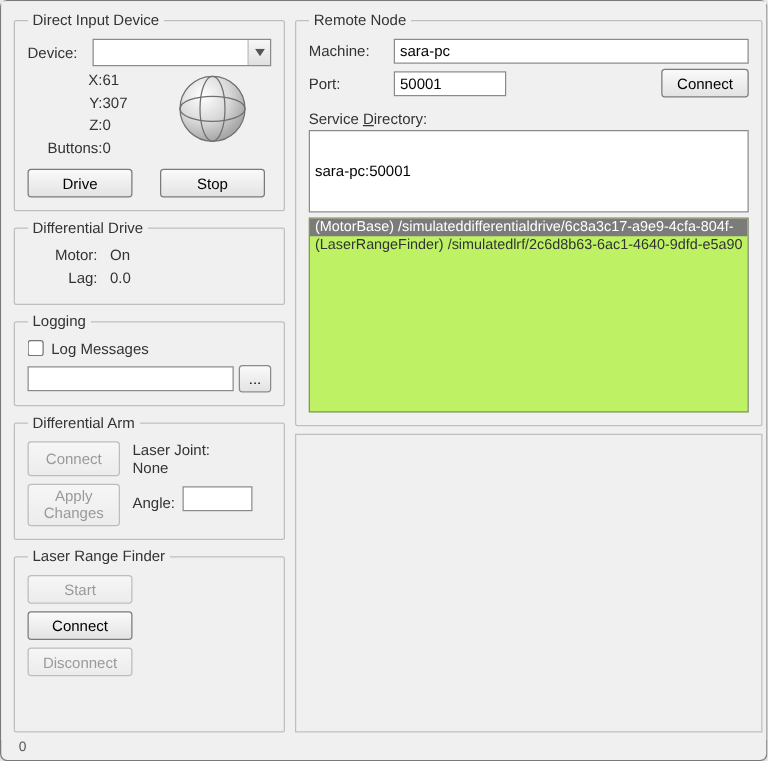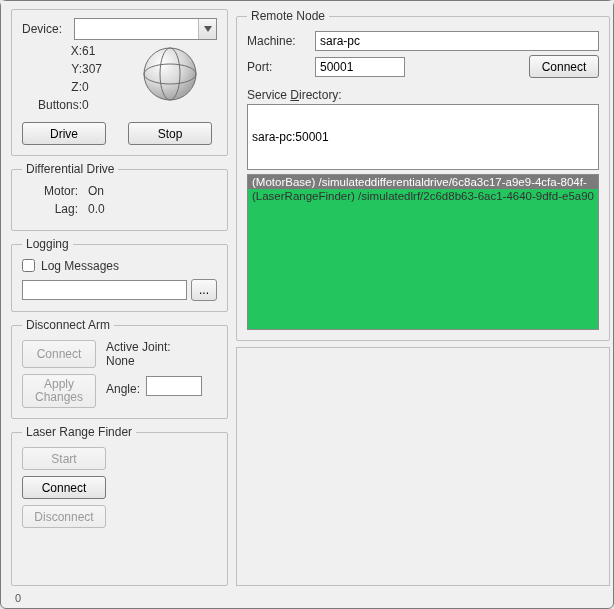--- a/index.html
+++ b/index.html
@@ -147,21 +147,21 @@
 
   
   .remote .row .lbl { width:68px; text-align:left; }
   .remote .textfield { flex:1; }
   .dirline { font-size:12px; }
   .dirline .un { text-decoration:underline; }
 
   .listbox {
     flex:1;
     border:1px solid #8a8a8a;
-    background:#22c55e;
+    background:#bef264;
     overflow:hidden;
     font-size:11.5px;
     min-height:156px;
   }
   .listrow {
     padding:1px 4px;
     white-space:nowrap;
     color:#333;
   }
   .listrow.sel {
@@ -188,20 +188,21 @@
 <body>
 
 <div class="window">
 
 
   <div class="client">
 
     <div class="col-left">
 
       <fieldset class="group">
+        <legend>Direct Input Device</legend>
 
         <div class="row">
           <span class="lbl" style="width:52px;text-align:left;">Device:</span>
           <div class="combo">
             <div class="drop">
               <svg viewBox="0 0 8 6">
                   <path d="M0 0 L8 0 L4 6 Z"></path>
                 </svg>
             </div>
           </div>
@@ -266,30 +267,30 @@
           <input type="checkbox" style="">
           <span>Log Messages</span>
         </label>
         <div class="log-row">
           <input class="textfield" style="">
           <button class="dots-btn">...</button>
         </div>
       </fieldset>
 
       <fieldset class="group">
-        <legend>Disconnect Arm</legend>
+        <legend>Differential Arm</legend>
         <div class="arm-grid">
           <div class="arm-btns">
             <button class="btn disabled" disabled="">Connect</button>
             <button class="btn disabled" disabled="" style="white-space:pre-line;height:34px;">Apply
 Changes</button>
           </div>
           <div class="arm-right">
             <div>
-              <div>Active Joint:</div>
+              <div>Laser Joint:</div>
               <div>None</div>
             </div>
             <div class="angrow">
               <span>Angle:</span>
               <input class="textfield" style="">
             </div>
           </div>
         </div>
       </fieldset>
 

